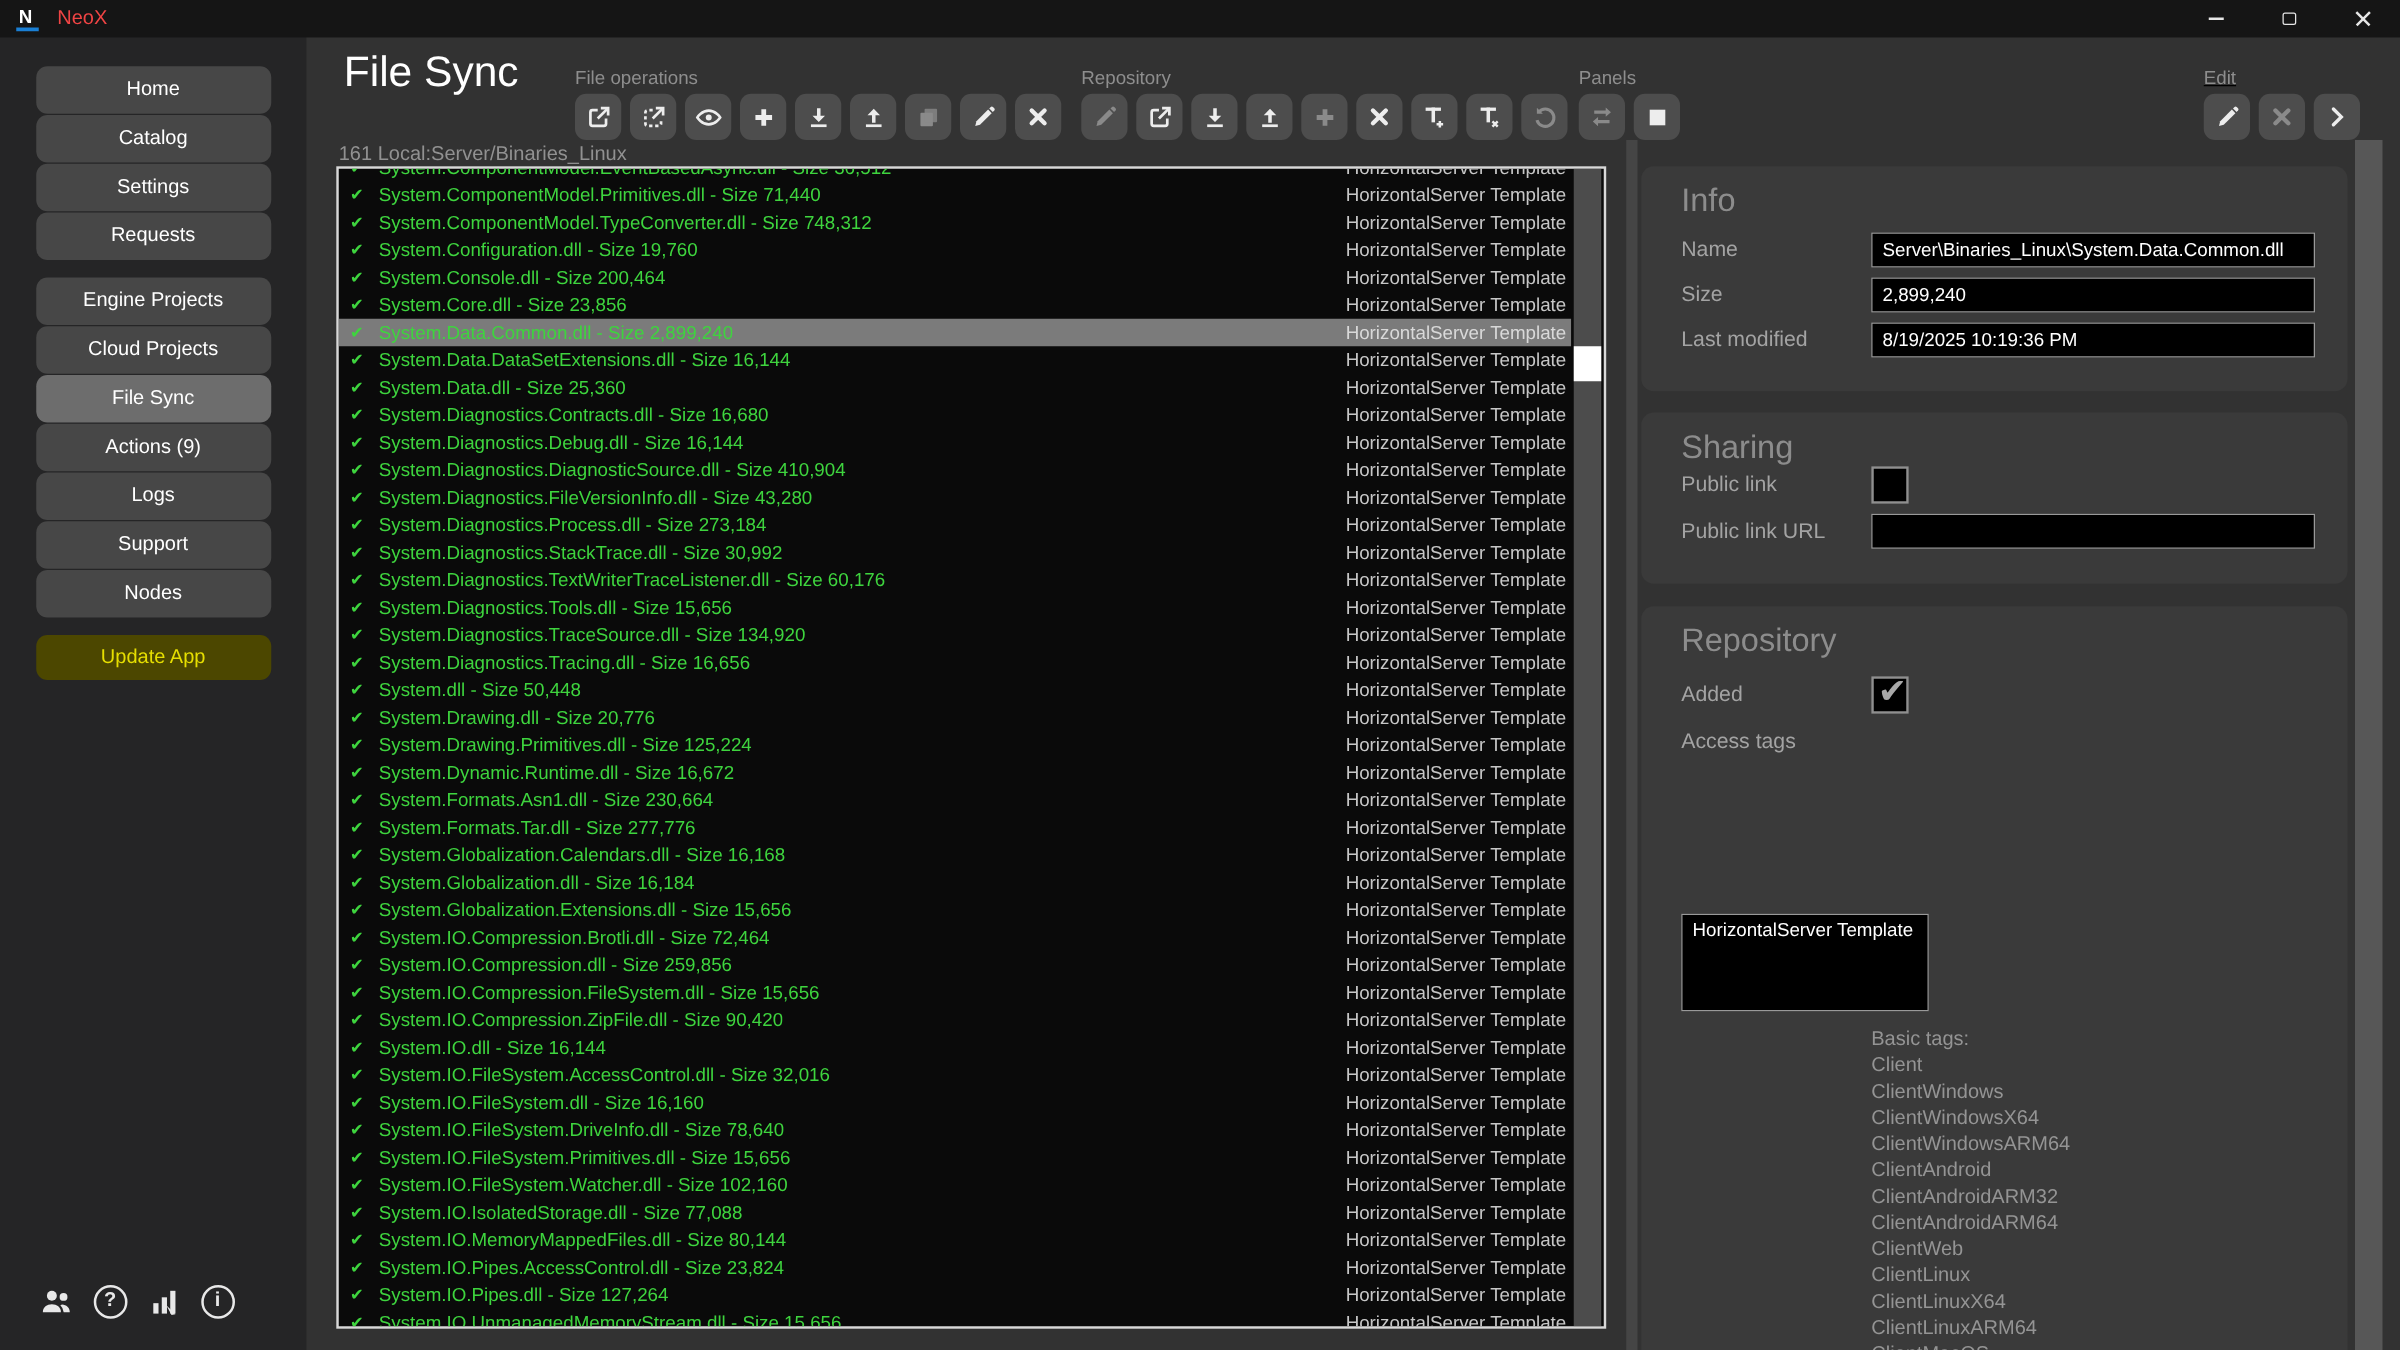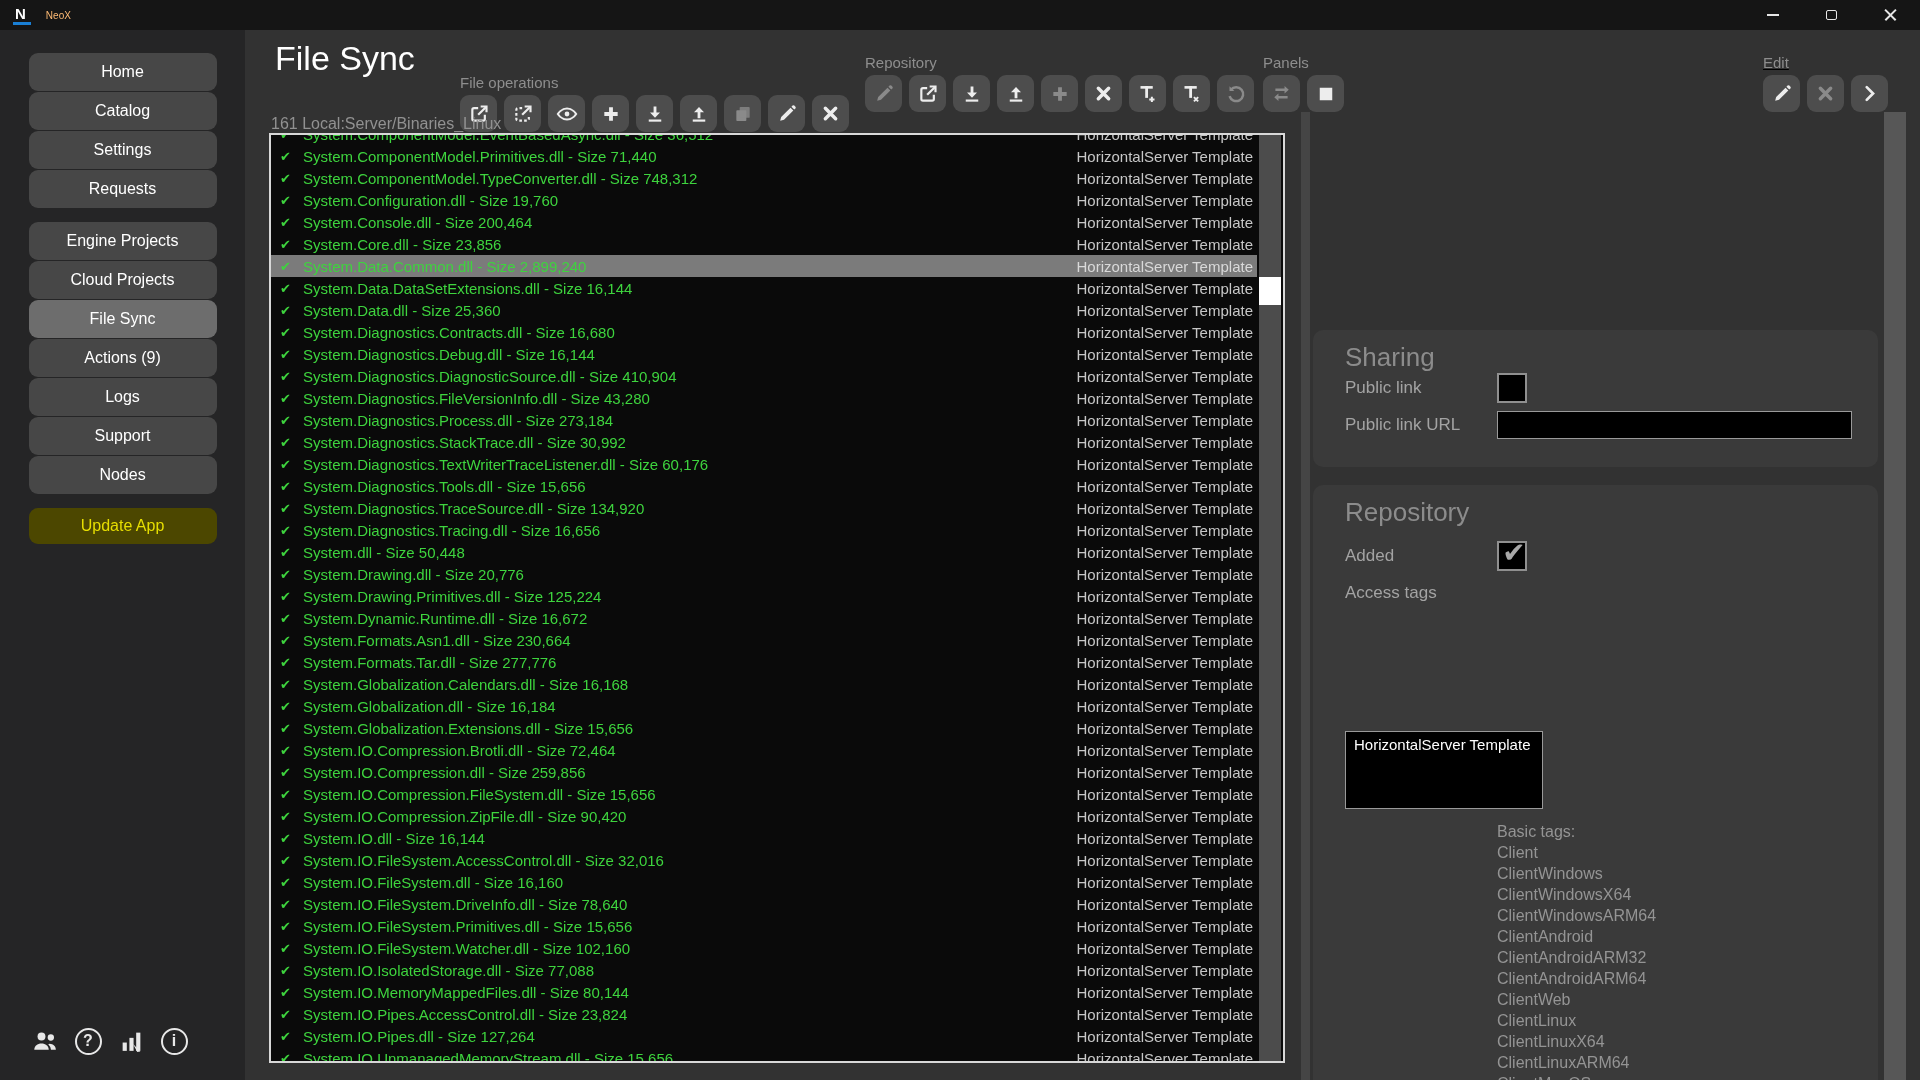--- a/index.html
+++ b/index.html
@@ -4,21 +4,21 @@
 <style>
   * { margin:0; padding:0; box-sizing:border-box; }
   html,body { width:1920px; height:1080px; overflow:hidden; background:#1b1b1b;
     font-family:"Liberation Sans","DejaVu Sans",sans-serif; }
   .app { width:1920px; height:1080px; display:flex; flex-direction:column; }
 
   
   .titlebar { height:30px; background:#151515; display:flex; align-items:center; color:#ececec; flex:0 0 30px; }
   .logo { margin-left:13px; font-size:15px; font-weight:bold; color:#fff;
     border-bottom:3px solid #1a7fd4; padding:0 5px 0 2px; line-height:17px; }
-  .apptitle { margin-left:15px; font-size:10px; color:#fdba74; }
+  .apptitle { margin-left:15px; font-size:16px; color:#ef4444; }
   .wincontrols { margin-left:auto; display:flex; height:100%; }
   .winbtn { width:59px; height:100%; display:flex; align-items:center; justify-content:center; color:#e6e6e6; }
   .min-glyph { width:12px; height:2px; background:#e6e6e6; }
   .max-glyph { width:11px; height:10px; border:1.5px solid #e6e6e6; border-radius:2px; }
   .close-glyph { position:relative; width:13px; height:13px; }
   .close-glyph::before,.close-glyph::after { content:""; position:absolute; left:-1px; top:5.5px; width:15px; height:1.6px; background:#e6e6e6; }
   .close-glyph::before { transform:rotate(45deg); } .close-glyph::after { transform:rotate(-45deg); }
 
   
   .content { flex:1; display:flex; min-height:0; }
@@ -36,21 +36,21 @@
 
   
   .main { flex:1; background:#323232; position:relative; min-width:0; }
   .page-title { position:absolute; left:30px; top:9px; font-size:34px; color:#fff; font-weight:400; }
   .tgroup { position:absolute; top:24px; }
   .tgroup .glabel { font-size:15px; color:#8e8e8e; margin-bottom:4px; }
   .btnrow { display:flex; gap:7px; }
   .tbtn { width:37px; height:37px; border-radius:9px; background:#4d4d4d; color:#ededed;
     display:flex; align-items:center; justify-content:center; border:none; padding:0; }
   .tbtn.disabled { color:#8a8a8a; }
-  .g-fileops { left:215px;margin-top:20px; } .g-repo { left:620px; } .g-panels { left:1018px; } .g-edit { left:1518px;text-decoration:underline; }
+  .g-fileops { left:215px; } .g-repo { left:620px; } .g-panels { left:1018px; } .g-edit { left:1518px;text-decoration:underline; }
 
   .list-summary { position:absolute; left:26px; top:85px; font-size:16px; color:#919191; }
 
   
   .listbox { position:absolute; left:24px; top:103px; width:1016px; height:930px;
     background:#0a0a0a; border:2px solid #d8d8d8; overflow:hidden; }
   .rows { position:absolute; left:0; top:0; bottom:0; width:986px; overflow:hidden; }
   .frow { height:22px; display:flex; align-items:center; padding-left:9px; white-space:nowrap; }
   .frow.partial-top { margin-top:-12px; }
   .frow.selected { background:#7b7b7b; }
@@ -536,20 +536,41 @@
             </div>
           </div>
         <div class="list-scroll">
           <div class="list-thumb"></div>
         </div>
       </div>
 
       <div class="splitter"></div>
       <div class="panel-scroll"></div>
 
+      <div class="panel p-info">
+        <h2>Info</h2>
+        <div class="field">
+          <span class="flabel">Name</span>
+          <span class="fval">
+              <input class="textbox" value="Server\Binaries_Linux\System.Data.Common.dll" style="">
+            </span>
+        </div>
+        <div class="field">
+          <span class="flabel">Size</span>
+          <span class="fval">
+              <input class="textbox" value="2,899,240" style="">
+            </span>
+        </div>
+        <div class="field">
+          <span class="flabel">Last modified</span>
+          <span class="fval">
+              <input class="textbox" value="8/19/2025 10:19:36 PM" style="">
+            </span>
+        </div>
+      </div>
 
       <div class="panel p-sharing">
         <h2>Sharing</h2>
         <div class="field" style="margin-top:0;">
           <span class="flabel">Public link</span>
           <span class="fval">
               <span class="checkbox"></span>
             </span>
         </div>
         <div class="field">

